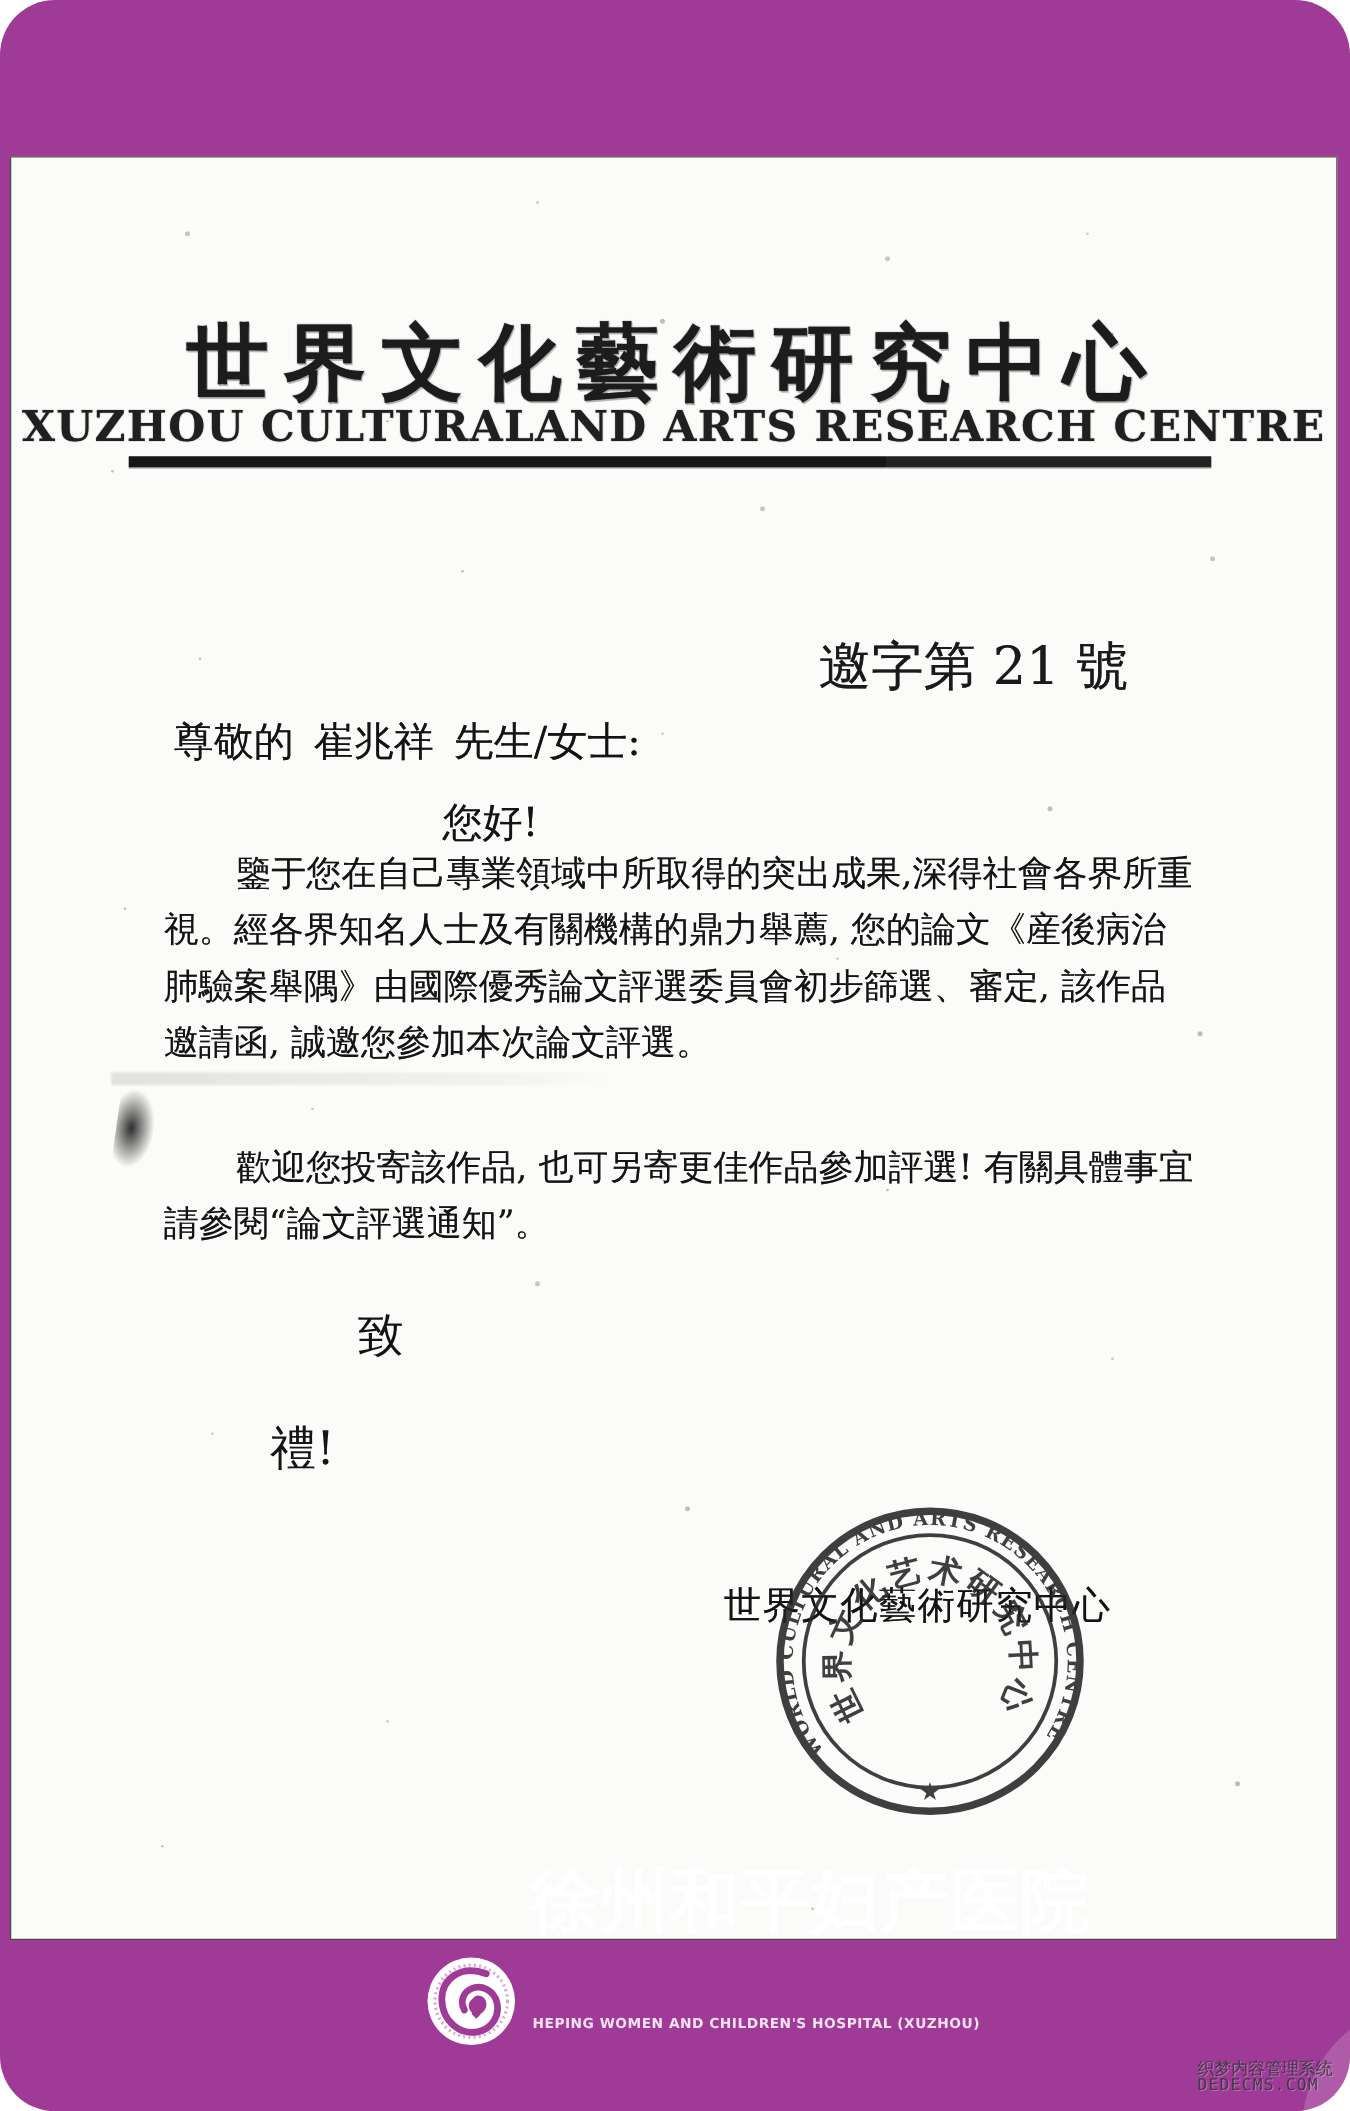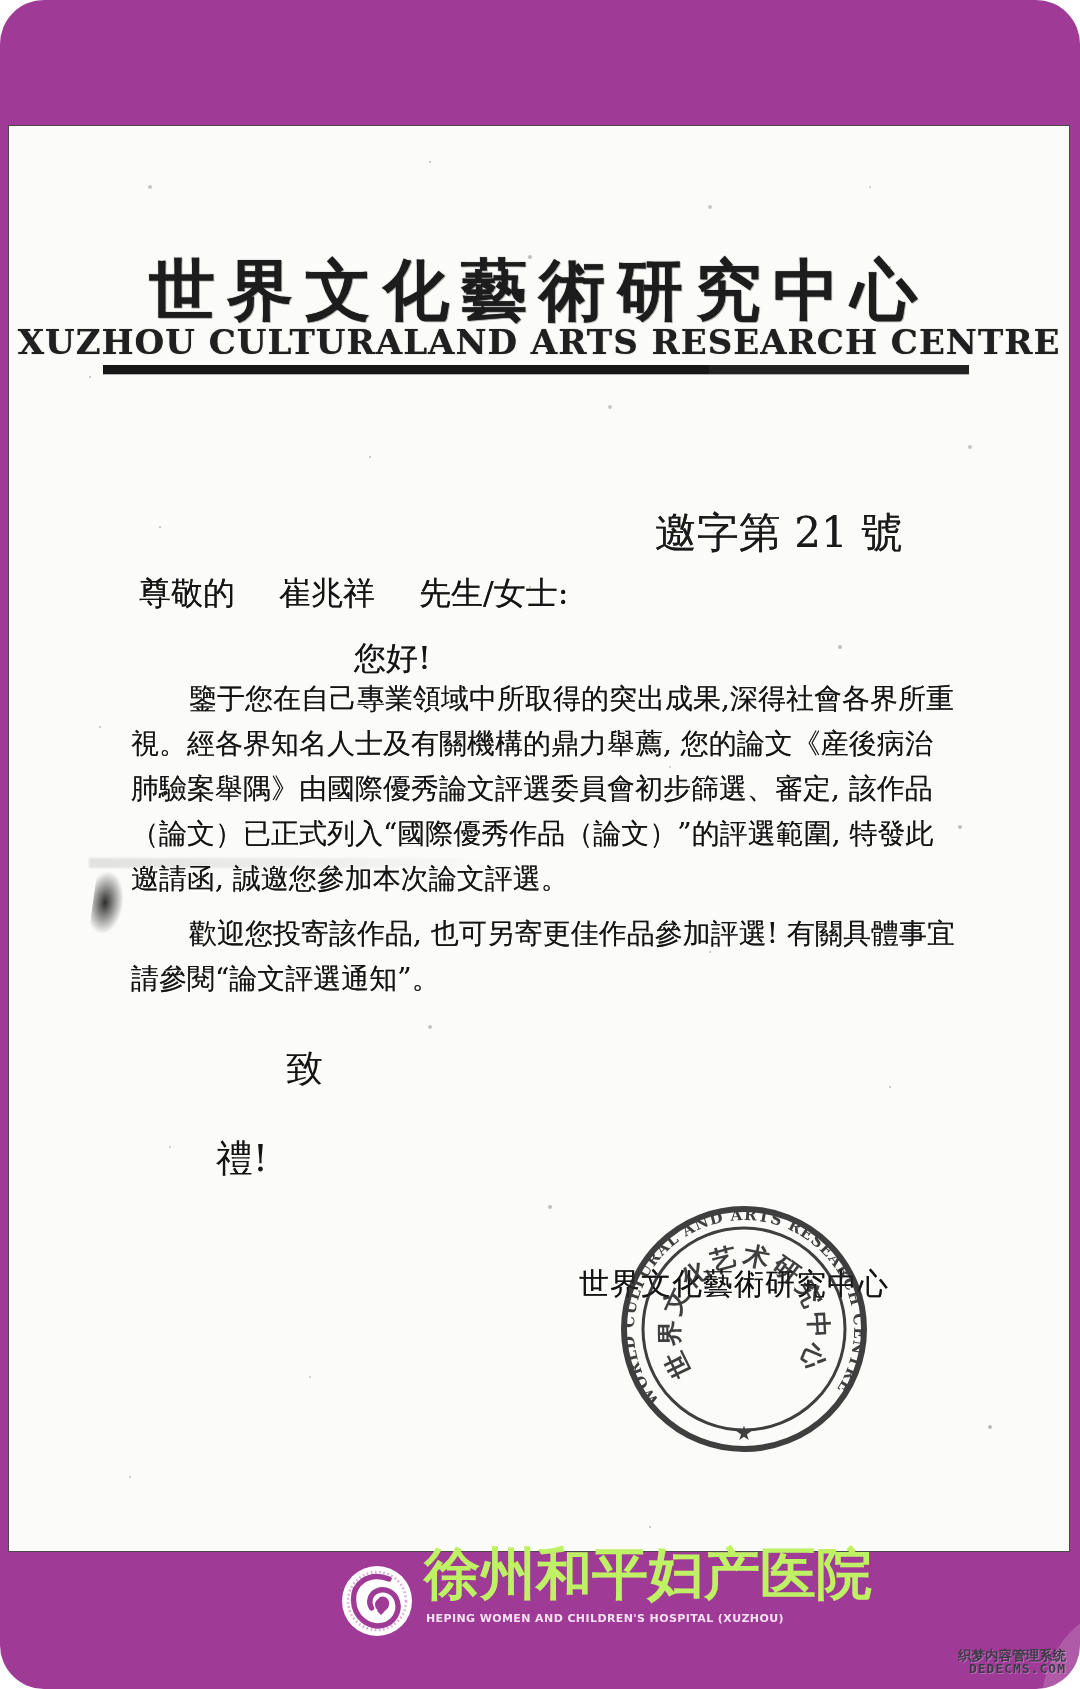--- a/index.html
+++ b/index.html
@@ -64,21 +64,21 @@
     font-size:80px;font-weight:bold;letter-spacing:46px;text-indent:46px;
     color:#121212;text-shadow:0 0 2px rgba(0,0,0,.85), 1px 1px 0 rgba(0,0,0,.4);
   }
   .ref-no{
     position:absolute;right:166px;top:379px;font-size:42px;color:#1a1a1a;
     text-shadow:0 0 .5px rgba(0,0,0,.6);
   }
   
   .salutation{
     position:absolute;left:130px;top:446px;font-size:32px;color:#141414;
-    display:flex;gap:44px;text-shadow:0 0 .5px rgba(0,0,0,.6);
+    display:flex;gap:16px;text-shadow:0 0 .5px rgba(0,0,0,.6);
   }
   .greeting{
     position:absolute;left:345px;top:511px;font-size:32px;color:#141414;
     text-shadow:0 0 .5px rgba(0,0,0,.6);
   }
   .para{
     position:absolute;left:122px;width:836px;font-size:28px;color:#141414;
     text-shadow:0 0 .5px rgba(0,0,0,.55);
   }
   .para .line{height:45px;line-height:45px;white-space:nowrap;}
@@ -89,34 +89,34 @@
   .li{position:absolute;left:207px;top:1008px;font-size:37px;color:#141414;}
   
   .sig{position:absolute;left:560px;width:330px;text-align:center;font-size:30px;
        color:#141414;letter-spacing:1px;text-shadow:0 0 .5px rgba(0,0,0,.6);}
   .sig-org{top:1138px;}
   .sig-date{top:1189px;}
   .stamp{position:absolute;left:608px;top:1076px;width:254px;height:254px;opacity:.88;}
   
   .footer-logo-wrap{position:absolute;left:340px;top:1564px;width:74px;height:74px;}
   .hospital-zh{
-    position:absolute;left:424px;top:1537px;font-size:56px;color:#bef264;
+    position:absolute;left:424px;top:1484px;font-size:56px;color:#ffffff;
     font-family:"DejaVu Sans","Liberation Sans",sans-serif;font-weight:bold;letter-spacing:0px;
   }
   .hospital-en{
     position:absolute;left:426px;top:1612px;font-size:11px;color:rgba(255,240,250,.92);
     font-family:"DejaVu Sans","Liberation Sans",sans-serif;font-weight:bold;letter-spacing:.4px;
   }
   .corner-glow{
     position:absolute;left:1042px;top:1602px;width:200px;height:200px;border-radius:50%;
     background:rgba(255,255,255,.17);
   }
   .watermark{
-    position:absolute;right:14px;top:1648px;text-align:right;
-    font-family:"DejaVu Sans Mono","Liberation Mono",monospace;font-weight:bold;
+    position:absolute;right:14px;top:1648px;text-align:left;
+    font-family:"DejaVu Sans Mono","Liberation Mono",monospace;font-weight:normal;
     color:#3c3c46;line-height:14px;text-shadow:1px 1px 0 rgba(255,255,255,.25);
   }
   .watermark .wm1{font-size:13.5px;letter-spacing:0px;}
   .watermark .wm2{font-size:13px;letter-spacing:1px;}
 </style>
 </head>
 <body>
 
 <div class="canvas">
   <div class="frame">
@@ -136,21 +136,20 @@
         <span>尊敬的</span>
         <span>崔兆祥</span>
         <span>先生/女士:</span>
       </div>
       <div class="greeting">您好!</div>
 
       <div class="para p1">
         <div class="line indent">鑒于您在自己專業領域中所取得的突出成果,深得社會各界所重</div>
         <div class="line">視。經各界知名人士及有關機構的鼎力舉薦, 您的論文《産後病治</div>
         <div class="line">肺驗案舉隅》由國際優秀論文評選委員會初步篩選、審定, 該作品</div>
-        <div class="line">（論文）已正式列入“國際優秀作品（論文）”的評選範圍, 特發此</div>
         <div class="line">邀請函, 誠邀您參加本次論文評選。</div>
       </div>
       <div class="para p2">
         <div class="line indent">歡迎您投寄該作品, 也可另寄更佳作品參加評選! 有關具體事宜</div>
         <div class="line">請參閱“論文評選通知”。</div>
       </div>
 
       <div class="zhi">致</div>
       <div class="li">禮!</div>
 

